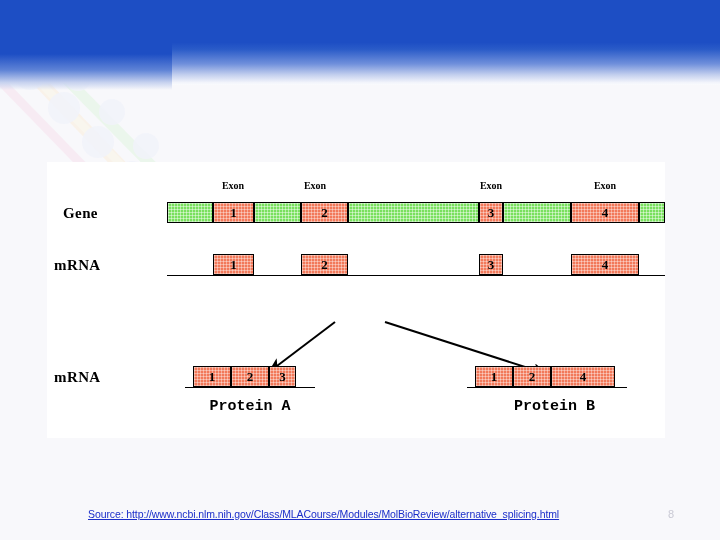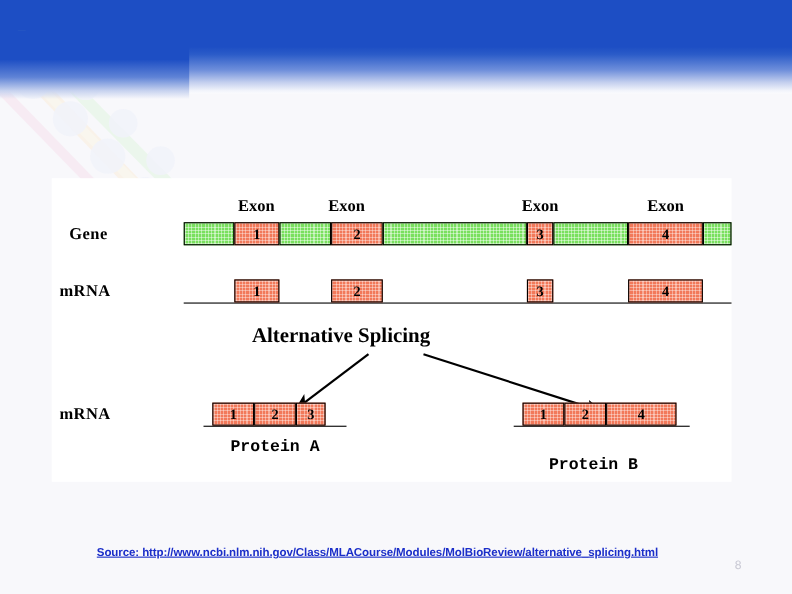--- a/index.html
+++ b/index.html
@@ -73,21 +73,21 @@
     font-weight: bold;
     font-size: 15px;
     color: #000;
     letter-spacing: 0.4px;
     white-space: nowrap;
   }
   .exon-label {
     position: absolute;
     font-family: "Liberation Serif", serif;
     font-weight: bold;
-    font-size: 15px;
+    font-size: 10px;
     color: #000;
     white-space: nowrap;
     text-align: center;
   }
   .seg {
     position: absolute;
     box-sizing: border-box;
     border: 1px solid #000;
     font-family: "Liberation Serif", serif;
     font-weight: bold;
@@ -134,28 +134,27 @@
     position: absolute;
     left: 0; top: 0;
     width: 618px; height: 276px;
     pointer-events: none;
   }
 
   
   #source-link {
     position: absolute;
     left: 88px;
-    top: 496px;
+    top: 508px;
     font-family: "Liberation Sans", sans-serif;
     font-size: 10.5px;
     color: #1b2ec9;
     text-decoration: underline;
     white-space: nowrap;
     letter-spacing: -0.1px;
-    font-weight: bold;
   }
   #page-number {
     position: absolute;
     left: 668px;
     top: 508px;
     font-family: "Liberation Sans", sans-serif;
     font-size: 11px;
     color: #c9c9d4;
   }
 </style>
@@ -213,21 +212,20 @@
       </div>
 
     <div id="mrna-primary">
         <div class="baseline" style="left: 120px; top: 113px; width: 498px;"></div>
         <div class="seg exon" style="left: 166px; top: 92px; width: 41px;">1</div>
         <div class="seg exon" style="left: 254px; top: 92px; width: 47px;">2</div>
         <div class="seg exon" style="left: 432px; top: 92px; width: 24px;">3</div>
         <div class="seg exon" style="left: 524px; top: 92px; width: 68px;">4</div>
       </div>
 
-    <div class="splice-title" style="left:182px; top:133px;">Alternative Splicing</div>
 
     <svg id="arrows" viewBox="0 0 618 276" xmlns="http://www.w3.org/2000/svg">
       <defs>
         <marker id="ah" markerWidth="9" markerHeight="9" refX="7.2" refY="3.2" orient="auto" markerUnits="strokeWidth">
           <path d="M0,0 L8,3.2 L0,6.4 L2,3.2 z" fill="#000"></path>
         </marker>
       </defs>
       <g id="arrow-group">
           <line x1="288" y1="160" x2="222" y2="210" stroke="#000" stroke-width="2" marker-end="url(#ah)"></line>
           <line x1="338" y1="160" x2="500" y2="212" stroke="#000" stroke-width="2" marker-end="url(#ah)"></line>
@@ -237,21 +235,21 @@
     <div id="mrna-spliced">
         <div class="baseline" style="left: 138px; top: 225px; width: 130px;"></div>
         <div class="seg exon" style="left: 146px; top: 204px; width: 38px;">1</div>
         <div class="seg exon" style="left: 184px; top: 204px; width: 38px;">2</div>
         <div class="seg exon" style="left: 222px; top: 204px; width: 27px;">3</div>
         <div class="protein-label" style="left: 155px; top: 236px; width: 96px; text-align: center;">Protein A</div>
         <div class="baseline" style="left: 420px; top: 225px; width: 160px;"></div>
         <div class="seg exon" style="left: 428px; top: 204px; width: 38px;">1</div>
         <div class="seg exon" style="left: 466px; top: 204px; width: 38px;">2</div>
         <div class="seg exon" style="left: 504px; top: 204px; width: 64px;">4</div>
-        <div class="protein-label" style="left: 452px; top: 236px; width: 96px; text-align: left; margin-top: 16px;">Protein B</div>
+        <div class="protein-label" style="left: 452px; top: 236px; width: 96px; text-align: right;">Protein B</div>
       </div>
 
   </div>
 
   <a id="source-link" href="#">Source: http://www.ncbi.nlm.nih.gov/Class/MLACourse/Modules/MolBioReview/alternative_splicing.html</a>
 
   <div id="page-number">8</div>
 
 </div>
 

